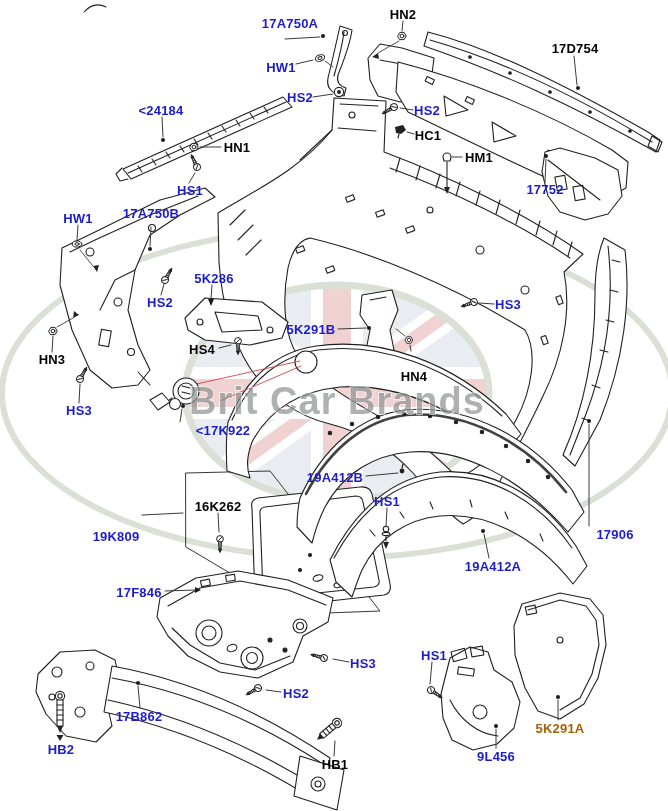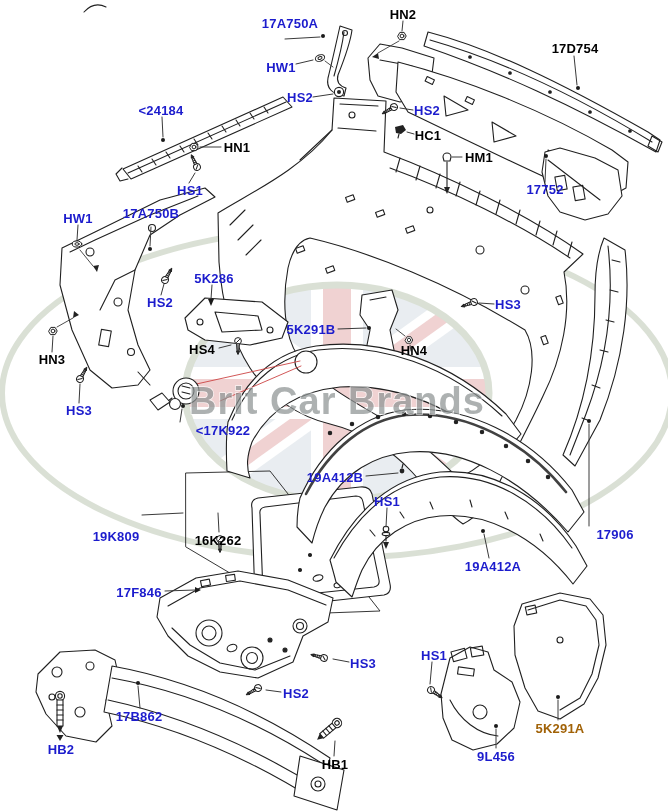--- a/index.html
+++ b/index.html
@@ -365,26 +365,26 @@
       <div class="lbl lbl-green" style="left: 479px; top: 157px;">HM1</div>
       <div class="lbl lbl-blue" style="left: 190px; top: 190px;">HS1</div>
       <div class="lbl lbl-blue" style="left: 545px; top: 189px;">17752</div>
       <div class="lbl lbl-blue" style="left: 78px; top: 218px;">HW1</div>
       <div class="lbl lbl-blue" style="left: 151px; top: 213px;">17A750B</div>
       <div class="lbl lbl-blue" style="left: 214px; top: 278px;">5K286</div>
       <div class="lbl lbl-blue" style="left: 160px; top: 302px;">HS2</div>
       <div class="lbl lbl-blue" style="left: 508px; top: 304px;">HS3</div>
       <div class="lbl lbl-blue" style="left: 311px; top: 329px;">5K291B</div>
       <div class="lbl lbl-green" style="left: 202px; top: 349px;">HS4</div>
-      <div class="lbl lbl-green" style="left: 414px; top: 350px;">HN4</div>
+      <div class="lbl lbl-green" style="left: 414px; top: 376px;">HN4</div>
       <div class="lbl lbl-green" style="left: 52px; top: 359px;">HN3</div>
       <div class="lbl lbl-blue" style="left: 79px; top: 410px;">HS3</div>
       <div class="lbl lbl-blue" style="left: 179px; top: 430px; margin-left: 44px;">&lt;17K922</div>
       <div class="lbl lbl-blue" style="left: 335px; top: 477px;">19A412B</div>
-      <div class="lbl lbl-green" style="left: 218px; top: 506px; margin-top: 34px;">16K262</div>
+      <div class="lbl lbl-green" style="left: 218px; top: 506px;">16K262</div>
       <div class="lbl lbl-blue" style="left: 116px; top: 536px;">19K809</div>
       <div class="lbl lbl-blue" style="left: 387px; top: 501px;">HS1</div>
       <div class="lbl lbl-blue" style="left: 587px; top: 534px; margin-left: 28px;">17906</div>
       <div class="lbl lbl-blue" style="left: 493px; top: 566px;">19A412A</div>
       <div class="lbl lbl-blue" style="left: 139px; top: 592px;">17F846</div>
       <div class="lbl lbl-blue" style="left: 434px; top: 655px;">HS1</div>
       <div class="lbl lbl-blue" style="left: 363px; top: 663px;">HS3</div>
       <div class="lbl lbl-blue" style="left: 296px; top: 693px;">HS2</div>
       <div class="lbl lbl-blue" style="left: 139px; top: 716px;">17B862</div>
       <div class="lbl lbl-red" style="left: 560px; top: 728px;">5K291A</div>

